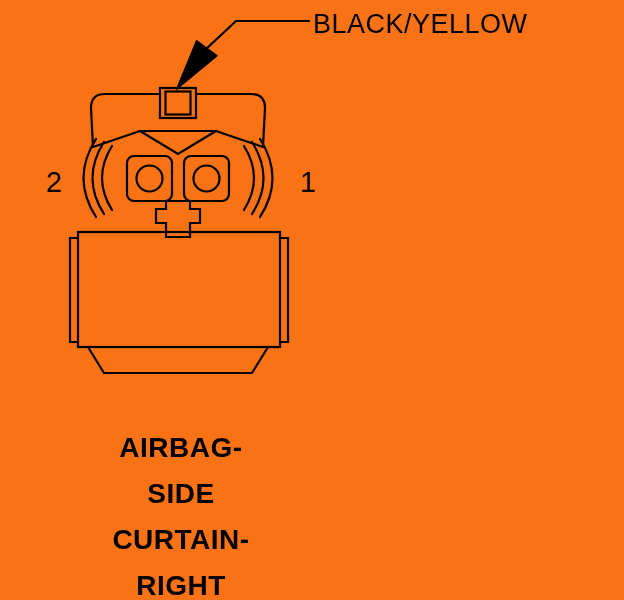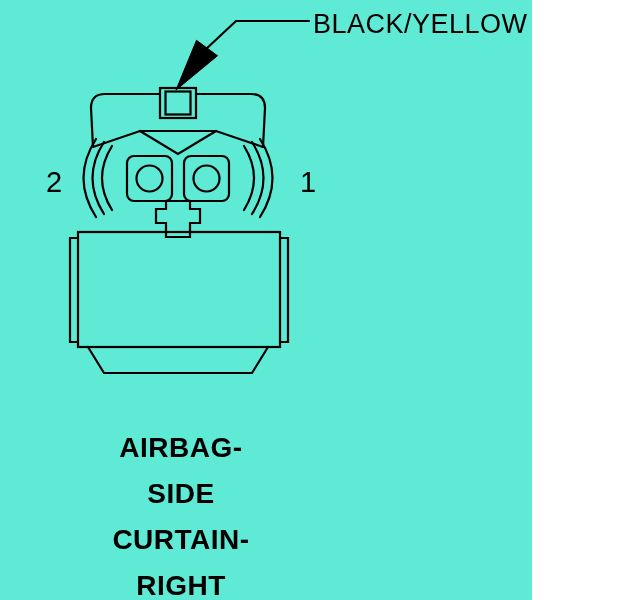--- a/index.html
+++ b/index.html
@@ -2,23 +2,23 @@
 <html><head>
 <meta charset="utf-8">
 <style>
   html, body {
     margin: 0;
     padding: 0;
     background: #ffffff;
   }
   .stage {
     position: relative;
-    width: 532px;
+    width: 624px;
     height: 600px;
-    background: #5eead4;
+    background: #f97316;
     overflow: hidden;
     font-family: "Liberation Sans", sans-serif;
   }
   svg {
     display: block;
   }
   .line {
     fill: none;
     stroke: #000000;
     stroke-width: 2.2;

